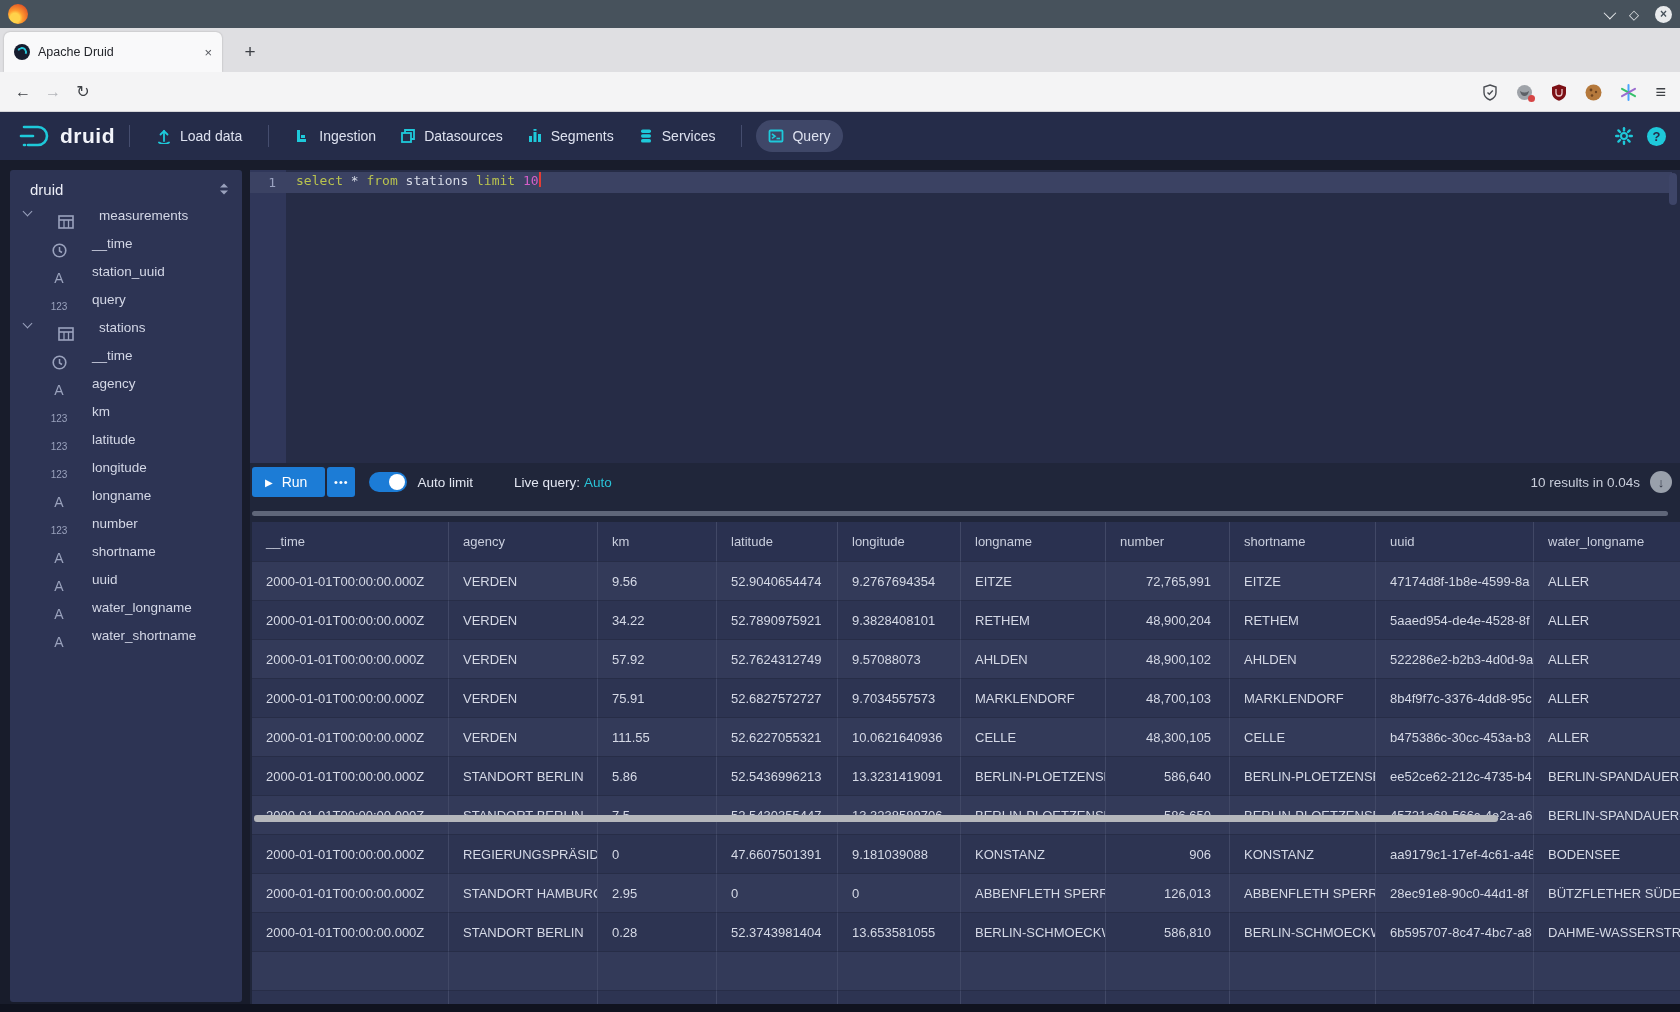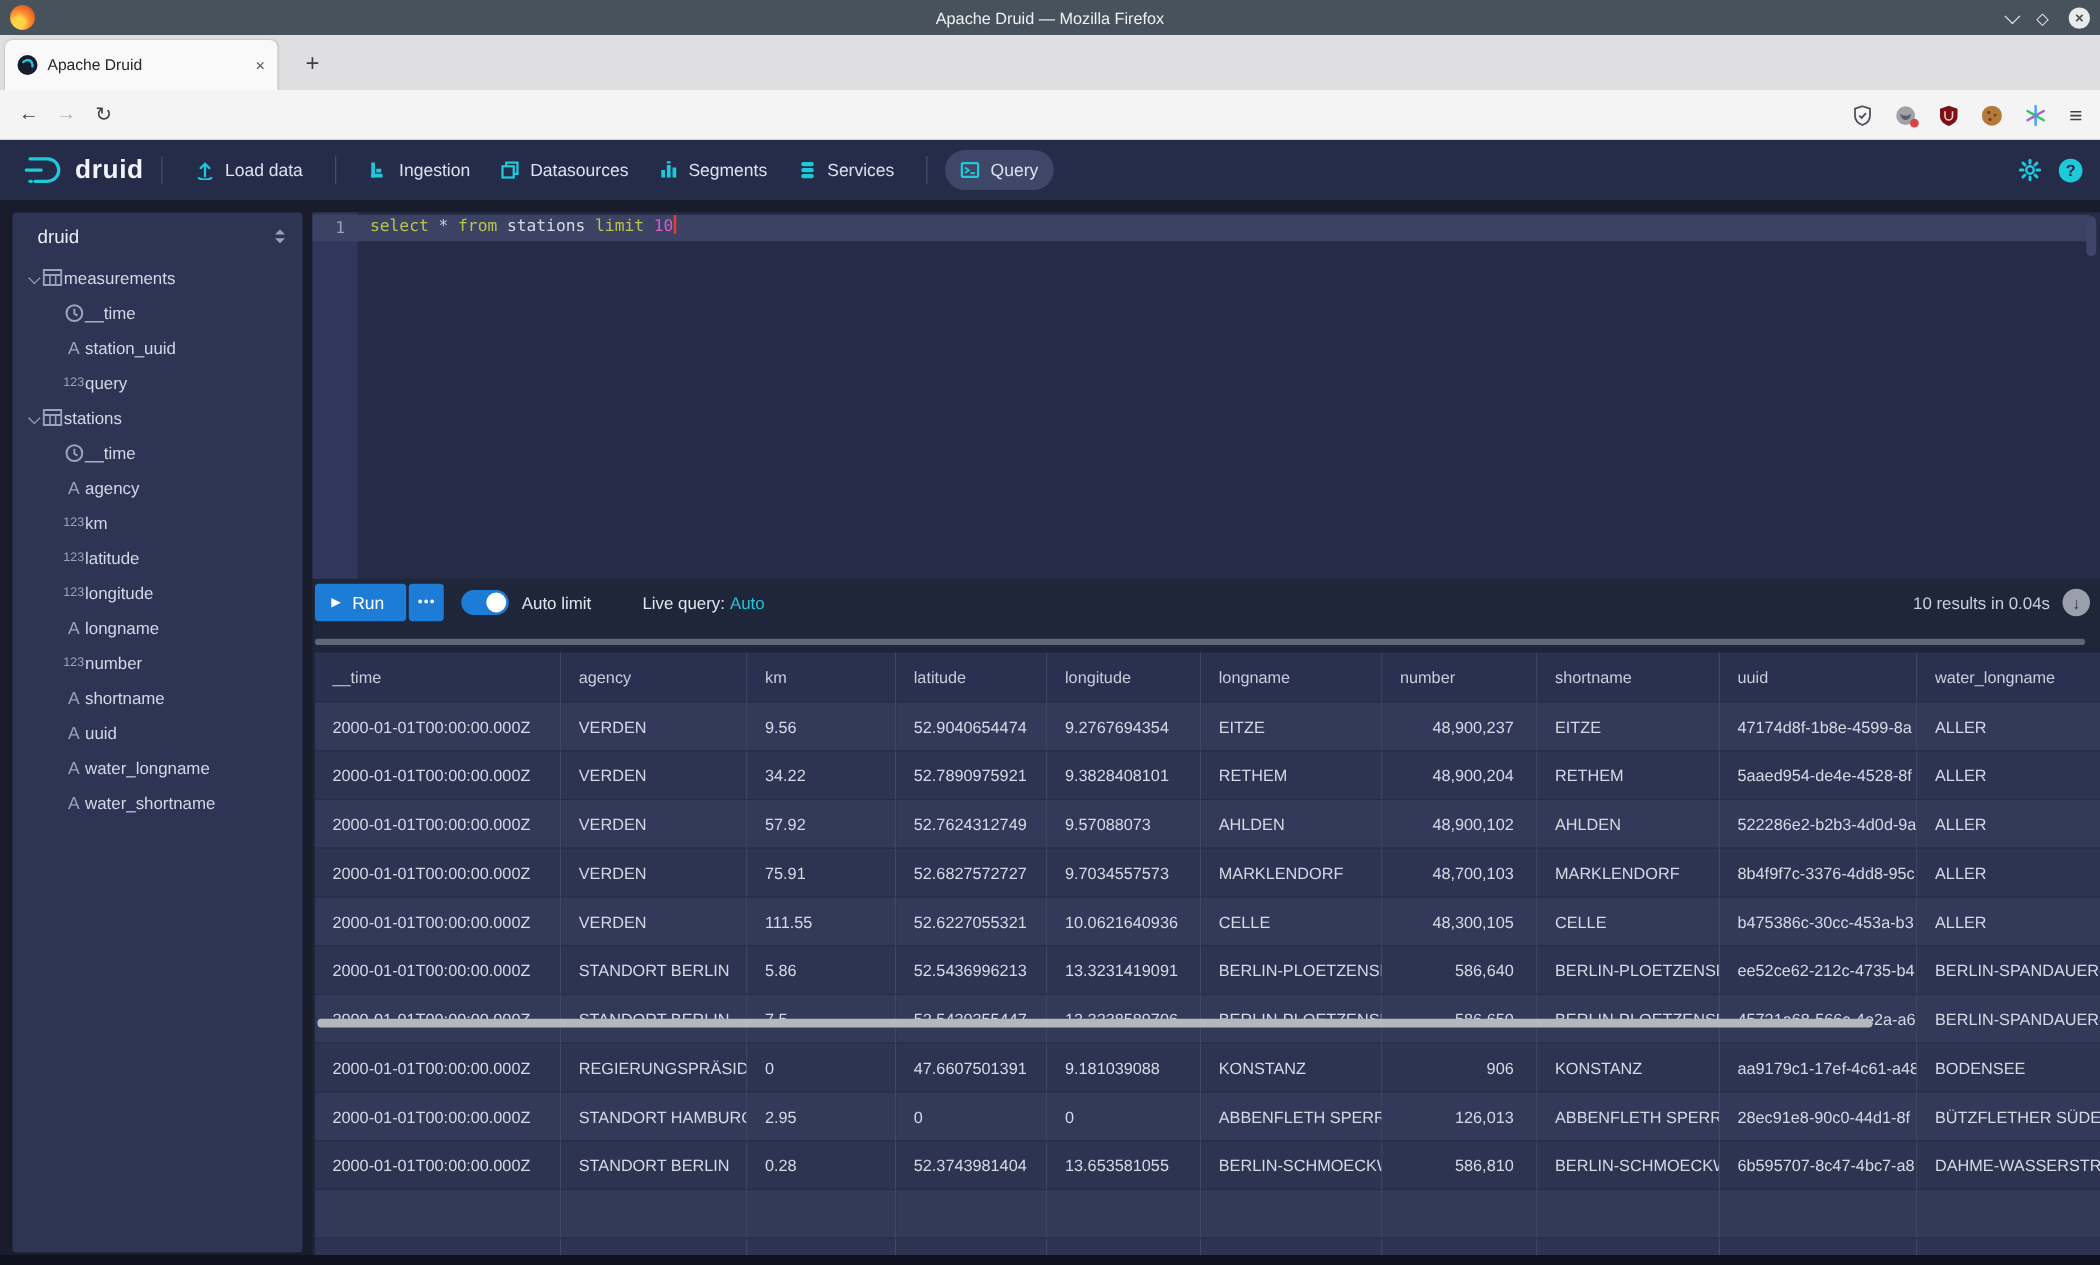--- a/index.html
+++ b/index.html
@@ -57,21 +57,21 @@
 
   
   .page { position:absolute; left:0; top:160px; width:1680px; height:844px; background:#181c2b; }
 
   .sidebar { position:absolute; left:10px; top:10px; width:232px; height:832px; background:#2d3454;
     border-radius:3px; color:#d3d7e6; }
   .schema-head { display:flex; align-items:center; height:38px; padding:0 12px 0 20px; font-size:15px;
     color:#eceef6; }
   .schema-head .spacer { flex:1; }
   .tree { font-size:13.5px; }
-  .tree-item { display:flex; align-items:center; height:28px; gap:0; }
+  .tree-item { display:flex; height:28px; gap:24px; }
   .tree-item.lvl0 { padding-left:14px; }
   .tree-item.lvl1 { padding-left:40px; }
   .chev { width:7px; height:7px; border-right:1.4px solid #9aa2bd; border-bottom:1.4px solid #9aa2bd;
     transform:rotate(45deg); margin-right:2px; flex:none; }
   .ico { width:18px; flex:none; display:flex; align-items:center; justify-content:center; color:#9aa2bd; }
   .ico-A { font-size:14px; color:#9aa2bd; }
   .ico-123 { font-size:10px; color:#9aa2bd; letter-spacing:0; }
 
   .main { position:absolute; left:250px; top:10px; width:1430px; height:834px; background:#20263a; }
 
@@ -120,21 +120,20 @@
 
   svg { display:block; }
 </style>
 </head>
 <body>
 
 <div class="window">
 
   <div class="titlebar">
     <div class="fox"></div>
-    <div class="win-title">Apache Druid — Mozilla Firefox</div>
     <div class="win-controls">
       <div class="wc-chev"></div>
       <div class="wc-diamond">◇</div>
       <div class="wc-close">×</div>
     </div>
   </div>
 
   <div class="tabbar">
     <div class="tab">
       <div class="favicon"></div>
@@ -445,21 +444,21 @@
             <div class="tcell" style="width: 158px;">uuid</div>
             <div class="tcell" style="width: 180px;">water_longname</div>
           </div>
           <div class="trow r-light">
             <div class="tcell" style="width: 197px;">2000-01-01T00:00:00.000Z</div>
             <div class="tcell" style="width: 149px;">VERDEN</div>
             <div class="tcell" style="width: 119px;">9.56</div>
             <div class="tcell" style="width: 121px;">52.9040654474</div>
             <div class="tcell" style="width: 123px;">9.2767694354</div>
             <div class="tcell" style="width: 145px;">EITZE</div>
-            <div class="tcell num" style="width: 124px;">48,900,237</div>
+            <div class="tcell num" style="width: 124px;">72,765,991</div>
             <div class="tcell" style="width: 146px;">EITZE</div>
             <div class="tcell" style="width: 158px;">47174d8f-1b8e-4599-8a</div>
             <div class="tcell" style="width: 180px;">ALLER</div>
           </div>
           <div class="trow r-dark">
             <div class="tcell" style="width: 197px;">2000-01-01T00:00:00.000Z</div>
             <div class="tcell" style="width: 149px;">VERDEN</div>
             <div class="tcell" style="width: 119px;">34.22</div>
             <div class="tcell" style="width: 121px;">52.7890975921</div>
             <div class="tcell" style="width: 123px;">9.3828408101</div>

